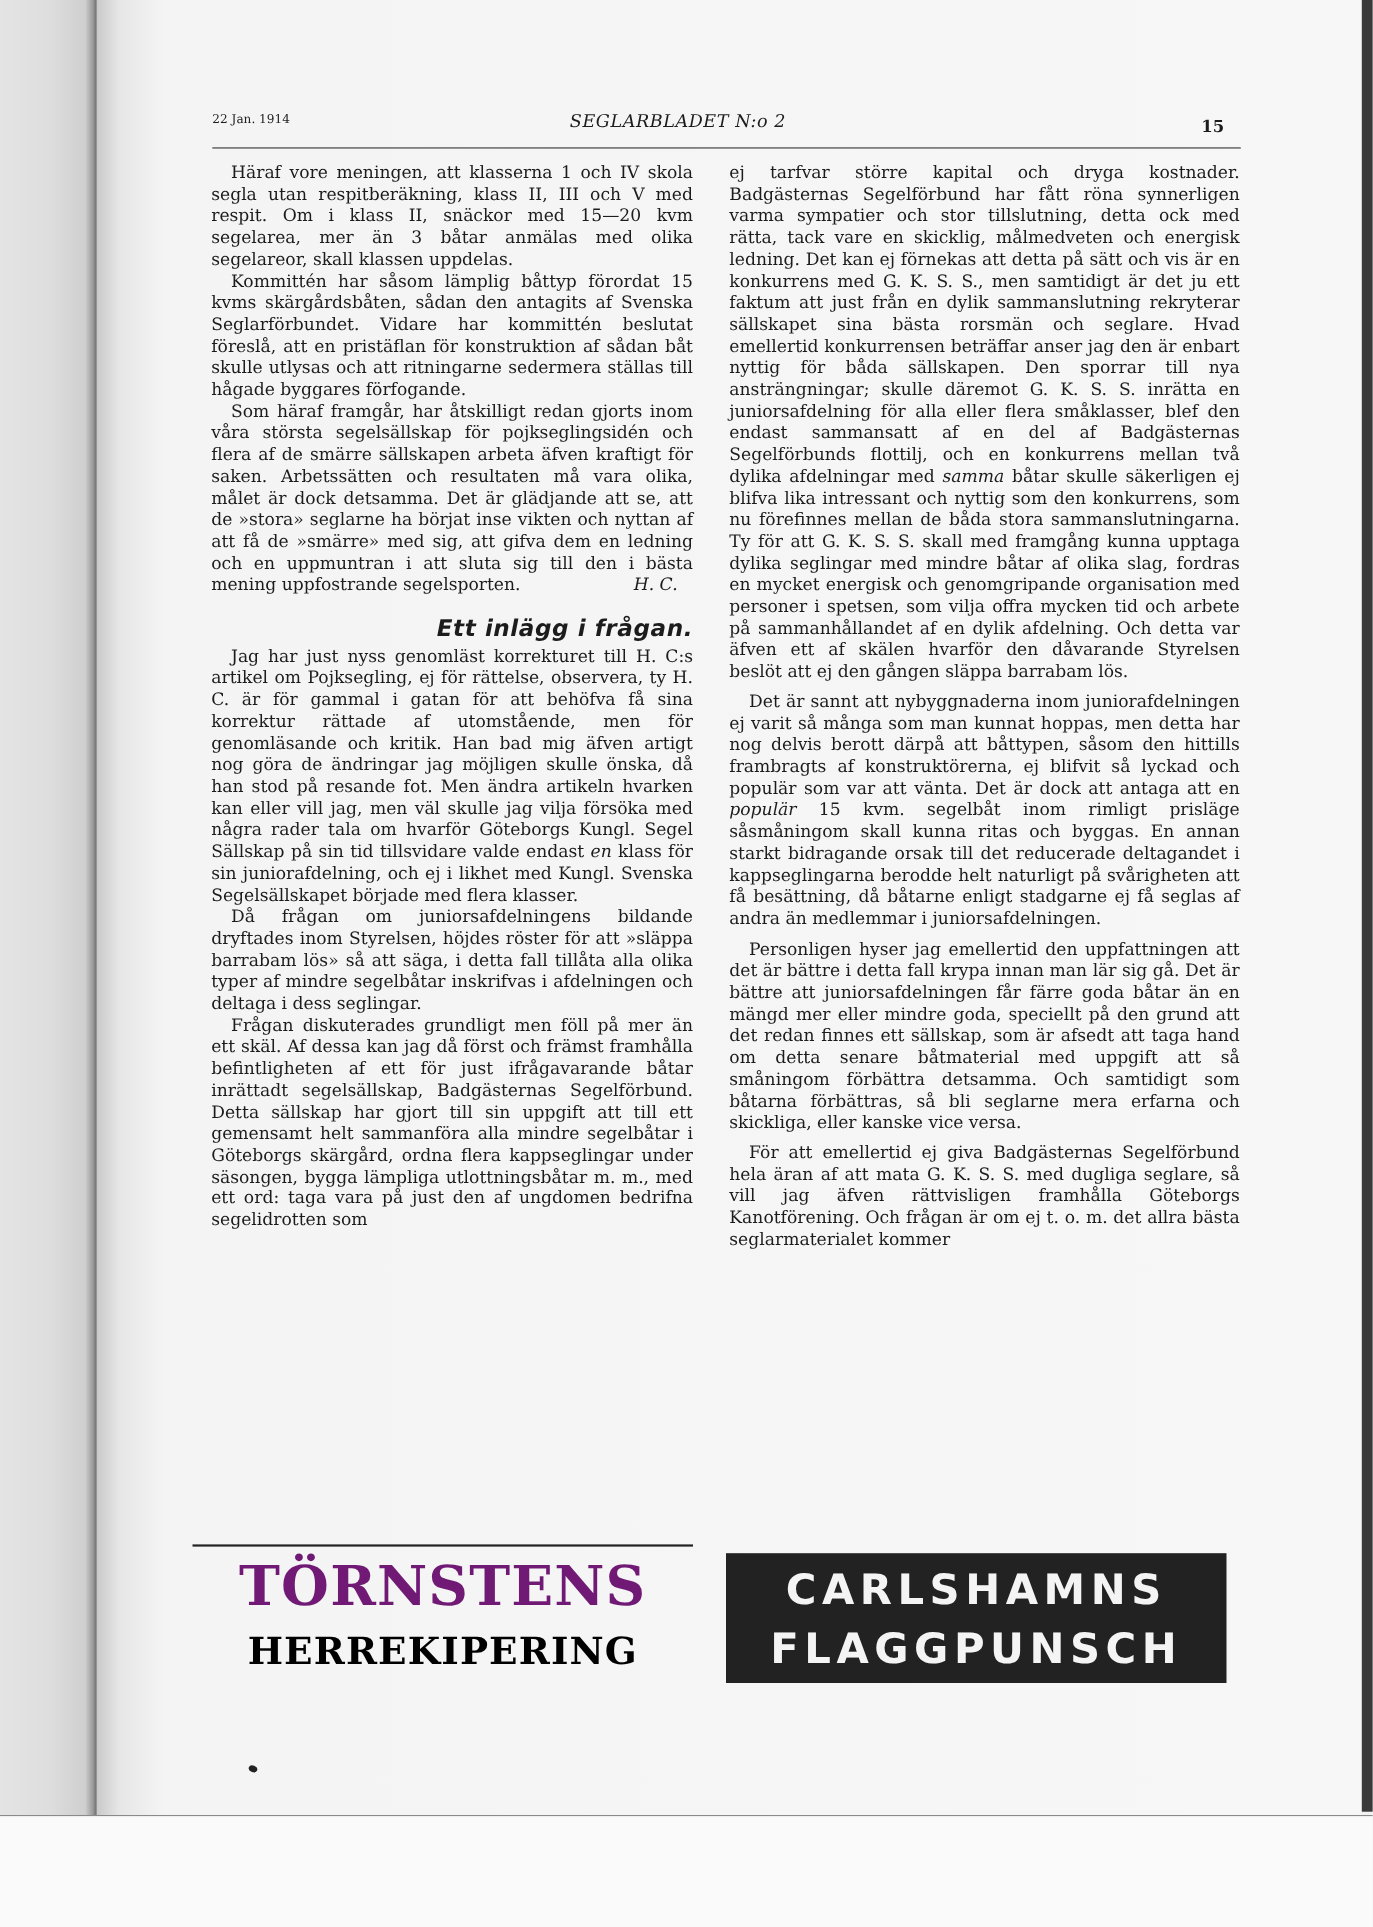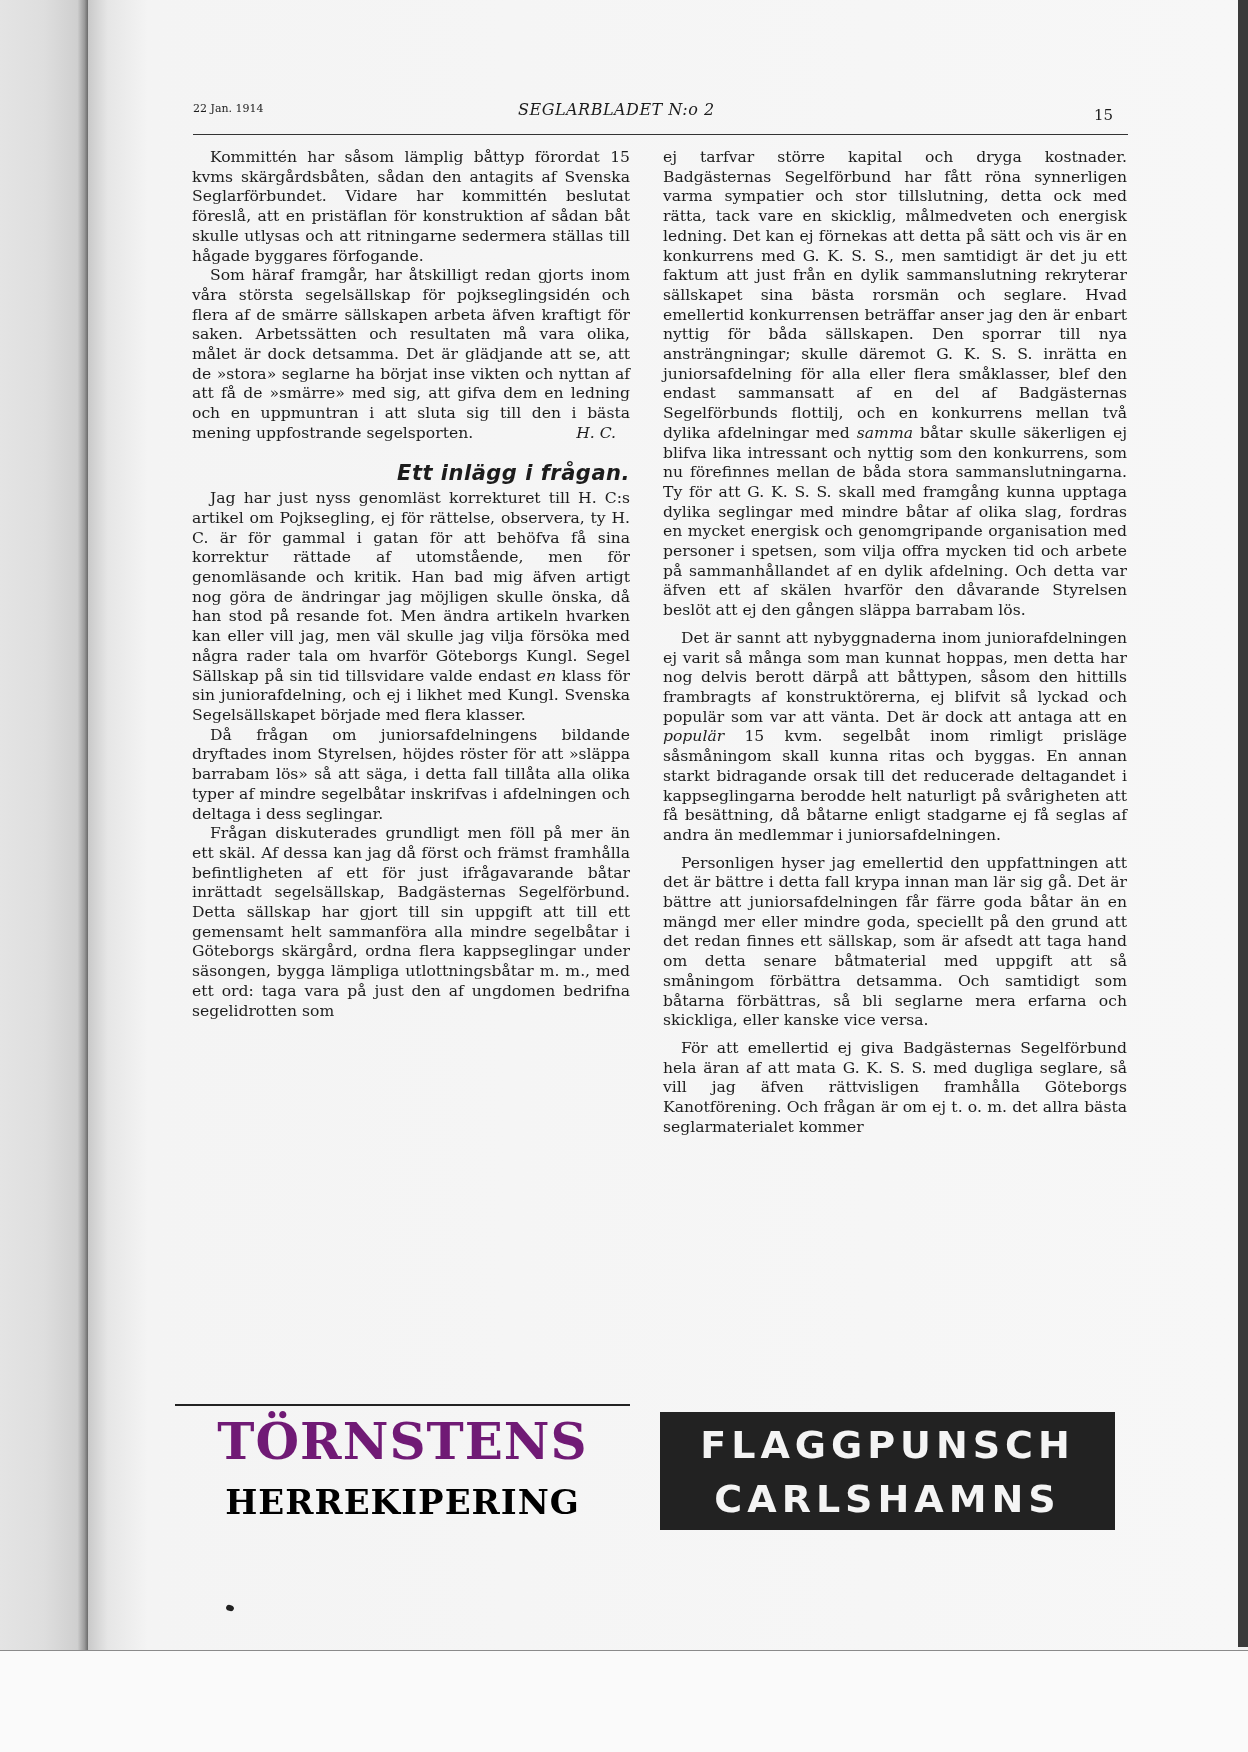--- a/index.html
+++ b/index.html
@@ -28,21 +28,21 @@
     }
     .speck {
       position: absolute; left: 226px; top: 1605px; width: 8px; height: 6px;
       background: #222; border-radius: 50%; transform: rotate(20deg);
     }
 
     
     .running-head { position: absolute; top: 100px; left: 193px; width: 920px; height: 30px; }
     .rh-date { position: absolute; left: 0; top: 2px; font-size: 11px; }
     .rh-title { position: absolute; left: 325px; top: 0; font-size: 16px; font-style: italic; letter-spacing: 0.5px; }
-    .rh-page { position: absolute; right: 0; top: 6px; font-size: 15px; }
+    .rh-page { position: absolute; right: 0; top: 6px; font-size: 15px; font-weight: bold; }
     .rh-rule { position: absolute; left: 193px; top: 134px; width: 935px; height: 1px; background: #333; }
 
     
     .col {
       position: absolute; top: 148px; font-size: 15.6px; line-height: 19.7px;
       text-align: justify;
     }
     .col-left { left: 192px; width: 438px; }
     .col-right { left: 663px; width: 464px; }
     .col p { margin: 0; text-indent: 18px; }
@@ -84,20 +84,21 @@
 <div class="speck"></div>
 
 <div class="running-head">
   <span class="rh-date">22 Jan. 1914</span>
   <span class="rh-title">SEGLARBLADET N:o 2</span>
   <span class="rh-page">15</span>
 </div>
 <div class="rh-rule"></div>
 
 <div class="col col-left">
+  <p>Häraf vore meningen, att klasserna 1 och IV skola segla utan respitberäkning, klass II, III och V med respit. Om i klass II, snäckor med 15—20 kvm segelarea, mer än 3 båtar anmälas med olika segelareor, skall klassen uppdelas.</p>
   <p>Kommittén har såsom lämplig båttyp förordat 15 kvms skärgårdsbåten, sådan den antagits af Svenska Seglarförbundet. Vidare har kommittén beslutat föreslå, att en pristäflan för konstruktion af sådan båt skulle utlysas och att ritningarne sedermera ställas till hågade byggares förfogande.</p>
   <p><span>Som häraf framgår, har åtskilligt redan gjorts inom våra största segelsällskap för pojkseglingsidén och flera af de smärre sällskapen arbeta äfven kraftigt för saken. Arbetssätten och resultaten må vara olika, målet är dock detsamma. Det är glädjande att se, att de »stora» seglarne ha börjat inse vikten och nyttan af att få de »smärre» med sig, att gifva dem en ledning och en uppmuntran i att sluta sig till den i bästa mening uppfostrande segelsporten.</span> <span class="signature">H. C.</span></p>
   <div style="clear:both"></div>
   <h2 class="section-title">Ett inlägg i frågan.</h2>
   <p><span>Jag har just nyss genomläst korrekturet till H. C:s artikel om Pojksegling, ej för rättelse, observera, ty H. C. är för gammal i gatan för att behöfva få sina korrektur rättade af utomstående, men för genomläsande och kritik. Han bad mig äfven artigt nog göra de ändringar jag möjligen skulle önska, då han stod på resande fot. Men ändra artikeln hvarken kan eller vill jag, men väl skulle jag vilja försöka med några rader tala om hvarför Göteborgs Kungl. Segel Sällskap på sin tid tillsvidare valde endast </span><em>en</em><span> klass för sin juniorafdelning, och ej i likhet med Kungl. Svenska Segelsällskapet började med flera klasser.</span></p>
   <p>Då frågan om juniorsafdelningens bildande dryftades inom Styrelsen, höjdes röster för att »släppa barrabam lös» så att säga, i detta fall tillåta alla olika typer af mindre segelbåtar inskrifvas i afdelningen och deltaga i dess seglingar.</p>
   <p>Frågan diskuterades grundligt men föll på mer än ett skäl. Af dessa kan jag då först och främst framhålla befintligheten af ett för just ifrågavarande båtar inrättadt segelsällskap, Badgästernas Segelförbund. Detta sällskap har gjort till sin uppgift att till ett gemensamt helt sammanföra alla mindre segelbåtar i Göteborgs skärgård, ordna flera kappseglingar under säsongen, bygga lämpliga utlottningsbåtar m. m., med ett ord: taga vara på just den af ungdomen bedrifna segelidrotten som</p>
 </div>
 
 <div class="col col-right">
@@ -106,15 +107,15 @@
   <p class="gap">Personligen hyser jag emellertid den uppfattningen att det är bättre i detta fall krypa innan man lär sig gå. Det är bättre att juniorsafdelningen får färre goda båtar än en mängd mer eller mindre goda, speciellt på den grund att det redan finnes ett sällskap, som är afsedt att taga hand om detta senare båtmaterial med uppgift att så småningom förbättra detsamma. Och samtidigt som båtarna förbättras, så bli seglarne mera erfarna och skickliga, eller kanske vice versa.</p>
   <p class="gap">För att emellertid ej giva Badgästernas Segelförbund hela äran af att mata G. K. S. S. med dugliga seglare, så vill jag äfven rättvisligen framhålla Göteborgs Kanotförening. Och frågan är om ej t. o. m. det allra bästa seglarmaterialet kommer</p>
 </div>
 
 <div class="ad-rule-left"></div>
 <div class="ad-tornstens">
   <div class="big">TÖRNSTENS</div>
   <div class="sub">HERREKIPERING</div>
 </div>
 <div class="ad-carlshamns">
+  <div>CARLSHAMNS</div>
   <div>FLAGGPUNSCH</div>
-  <div>CARLSHAMNS</div>
 </div>
 
 </body></html>

